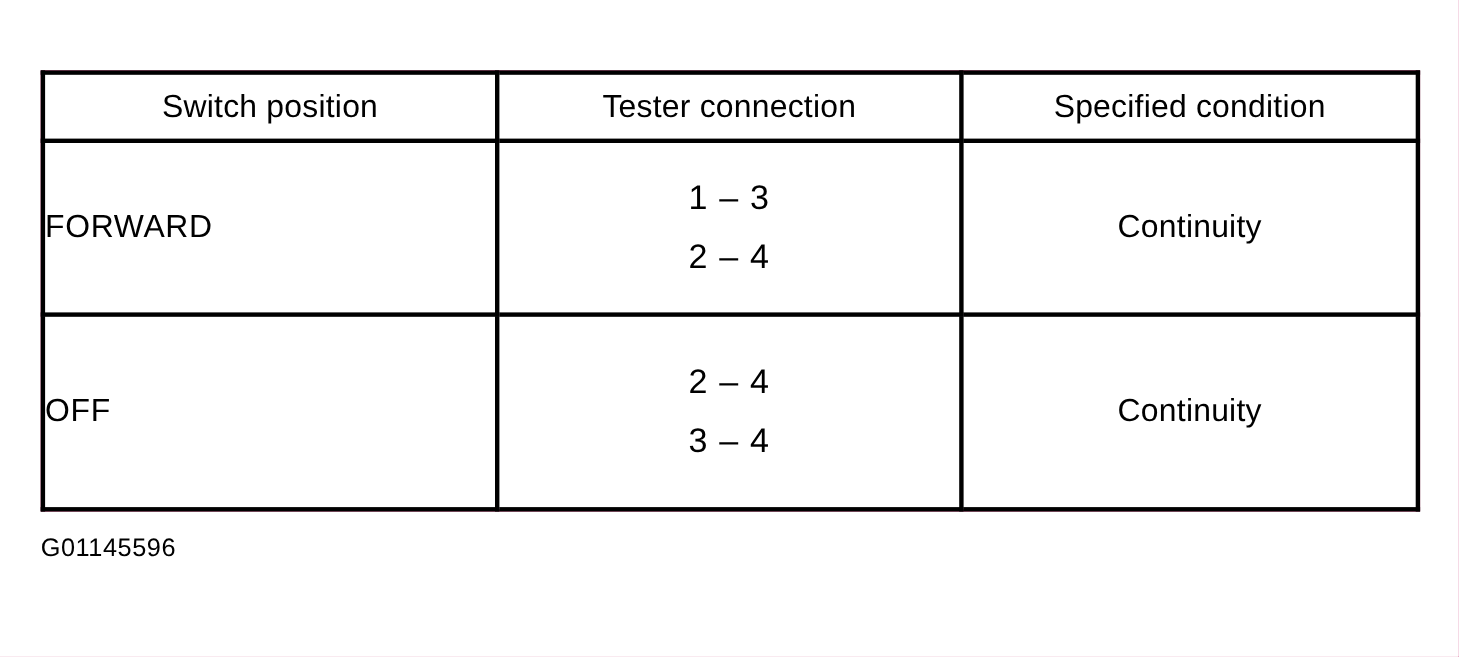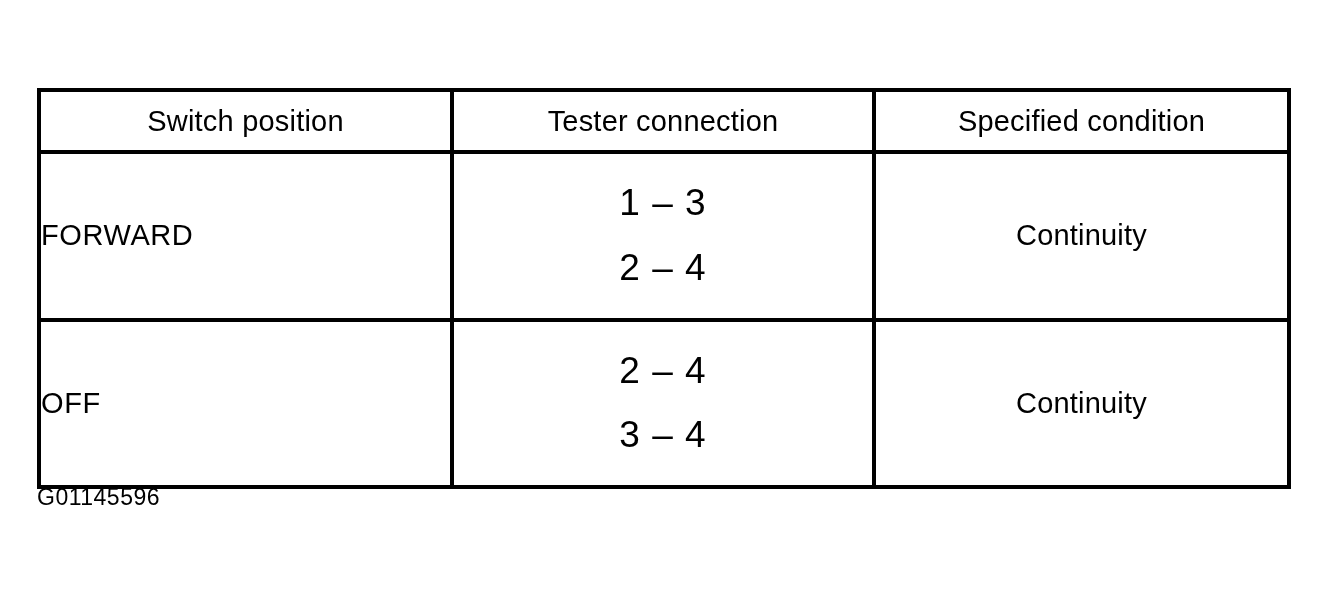--- a/index.html
+++ b/index.html
@@ -13,21 +13,21 @@
     position: relative;
     overflow: hidden;
     font-family: "Liberation Sans", sans-serif;
     color: #000000;
     -webkit-font-smoothing: none;
   }
 
   .spec-table {
     position: absolute;
     left: 37px;
-    top: 88px;
+    top: 64px;
     width: 1250px;
     height: 401px;
     border-collapse: collapse;
     table-layout: fixed;
     background: #be185d;
   }
 
   .spec-table td,
   .spec-table th {
     border: 4px solid #000000;
@@ -57,21 +57,21 @@
   .cell-switch {
     text-align: left;
     vertical-align: middle;
     font-size: 29px;
     letter-spacing: 0.6px;
   }
 
   .cell-tester {
     text-align: center;
     vertical-align: middle;
-    font-size: 37px;
+    font-size: 31px;
     line-height: 1.75;
     letter-spacing: 1px;
   }
   .cell-tester .conn-line {
     display: block;
     white-space: pre;
   }
 
   .cell-condition {
     text-align: center;

